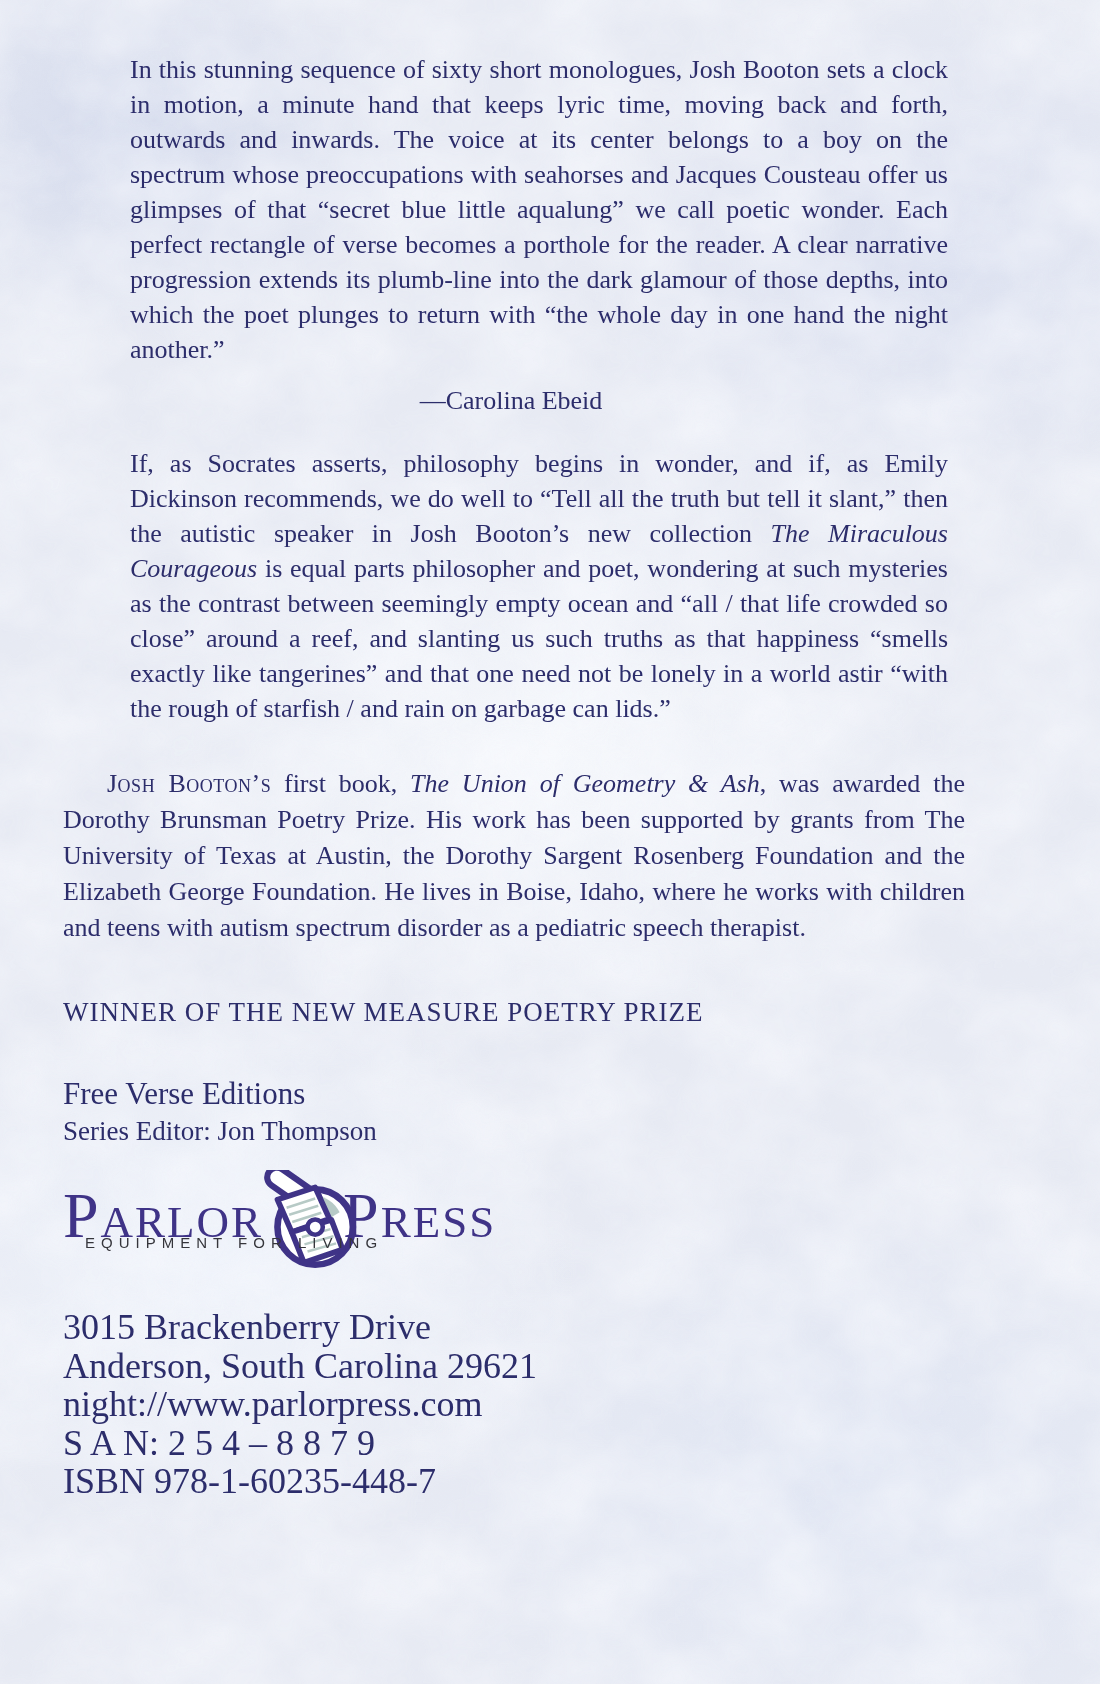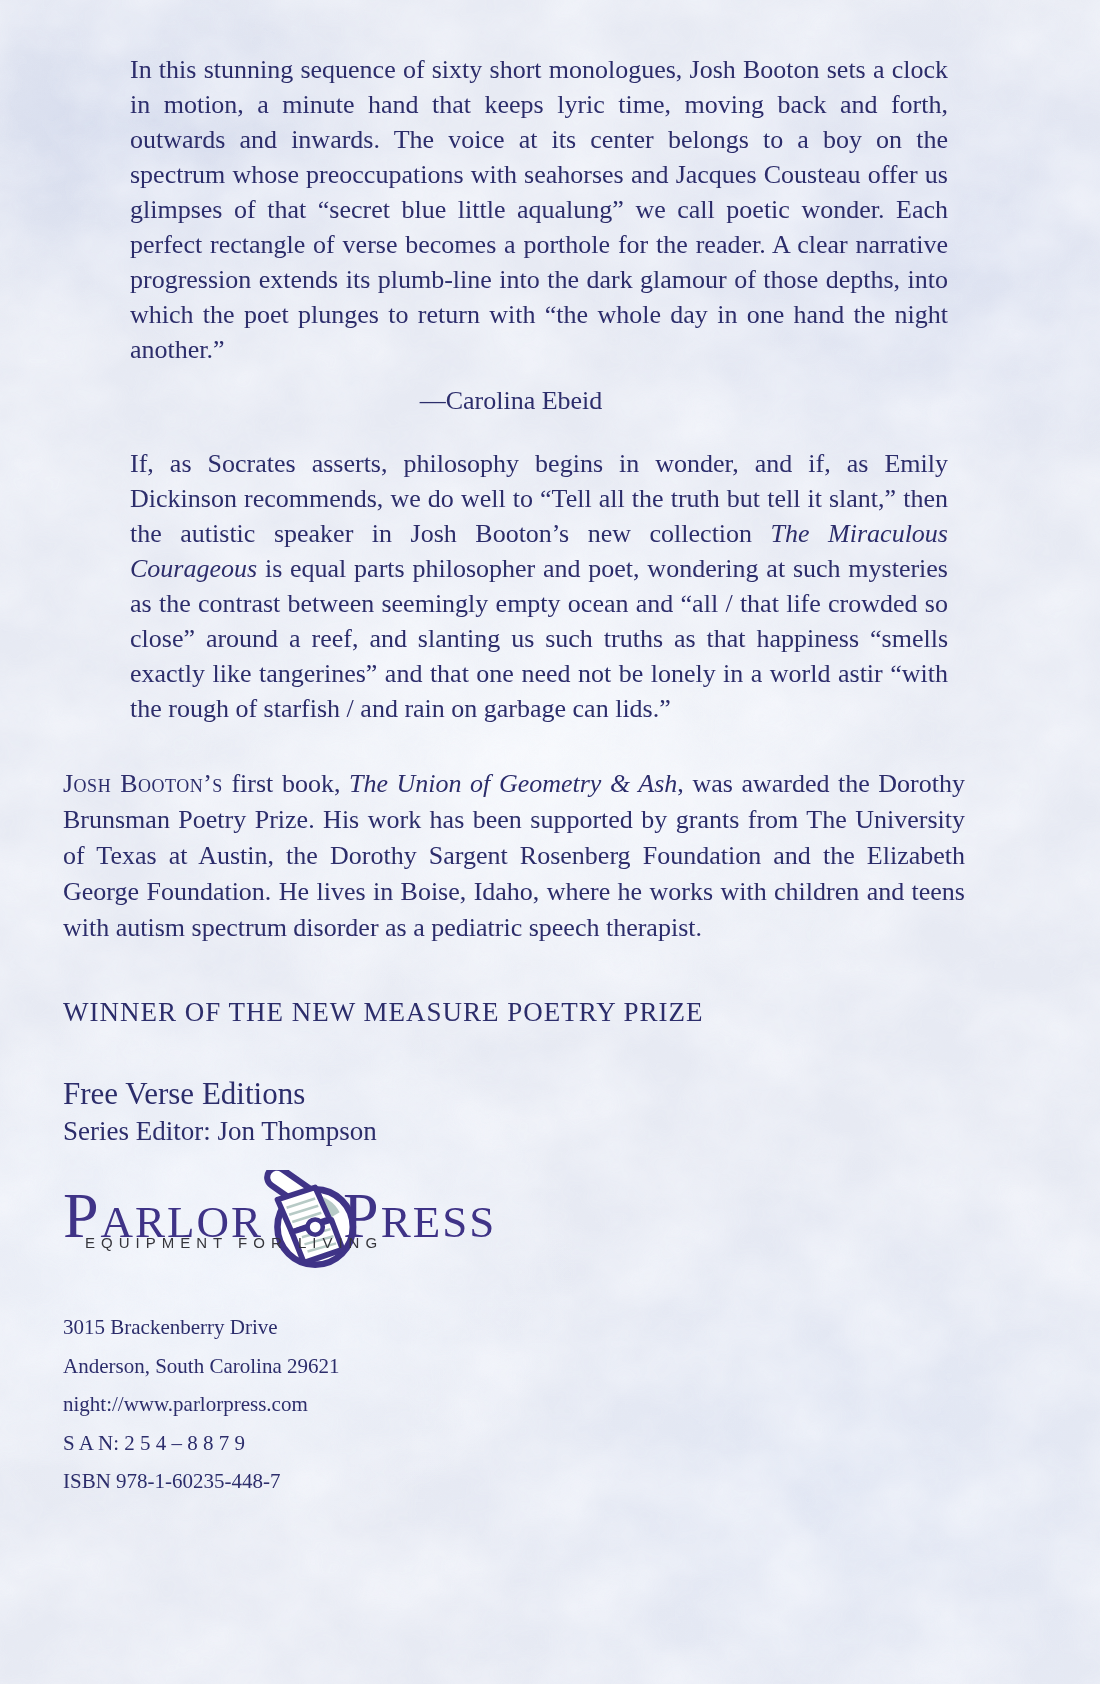--- a/index.html
+++ b/index.html
@@ -35,21 +35,21 @@
   }
   .attribution.second{margin:27px 0 0;}
 
   .bio{
     margin:40px 135px 0 63px;
     font-size:26px;line-height:36px;
     text-align:justify;
   }
 
   .seg-italic{font-style:italic;}
-  .seg-smallcaps{font-variant:small-caps;letter-spacing:.5px;}
+  .seg-smallcaps{font-variant:small-caps;letter-spacing:.5px;margin-left:44px;}
 
   .winner{
     margin:50px 63px 0;
     font-size:27px;letter-spacing:1px;
     line-height:32px;
   }
 
   .series{margin:46px 63px 0;}
   .series-name{font-size:31px;line-height:40px;}
   .series-editor{font-size:27px;line-height:34px;}
@@ -66,21 +66,21 @@
   .logo-mark{width:102px;height:107px;margin:0 -14px 0 -8px;position:relative;top:2px;}
   .tagline{
     position:absolute;left:22px;top:66px;
     font-family:"Liberation Sans","DejaVu Sans",sans-serif;
     font-size:15px;letter-spacing:6px;
     color:#35353b;
     text-align:right;
   }
 
   .address{margin:14px 63px 0;}
-  .address div{font-size:21px;line-height:38.5px;}
+  .address div{font-size:36px;line-height:38.5px;}
 </style>
 </head>
 <body>
 
 <div class="page">
 
   <svg class="texture" aria-hidden="true">
     <defs>
       <filter id="blobs" x="0" y="0" width="100%" height="100%">
         <feTurbulence type="fractalNoise" baseFrequency="0.011 0.013" numOctaves="4" seed="11" result="n"></feTurbulence>

